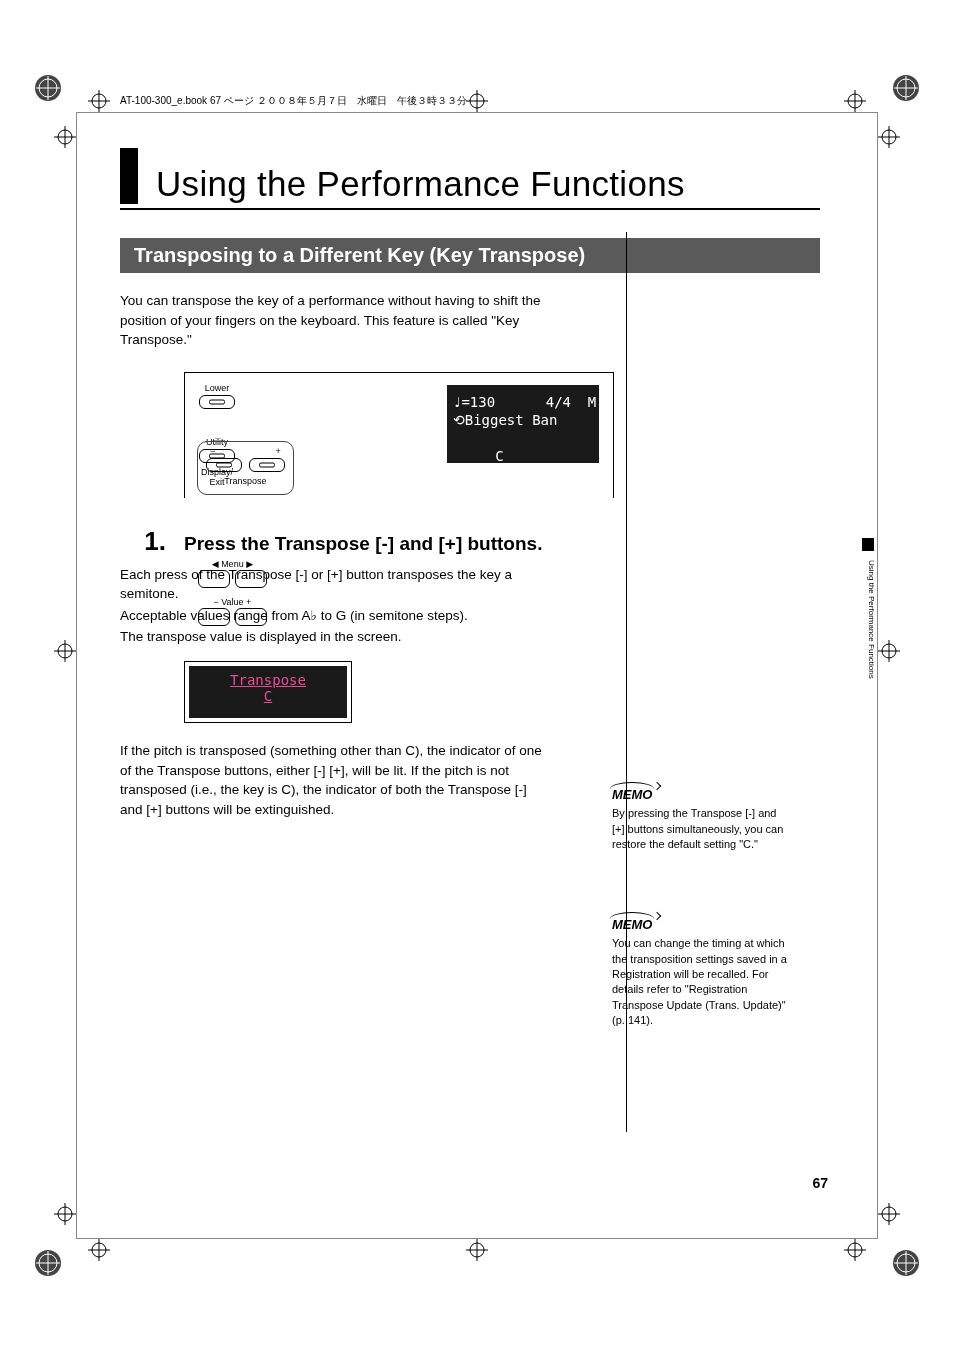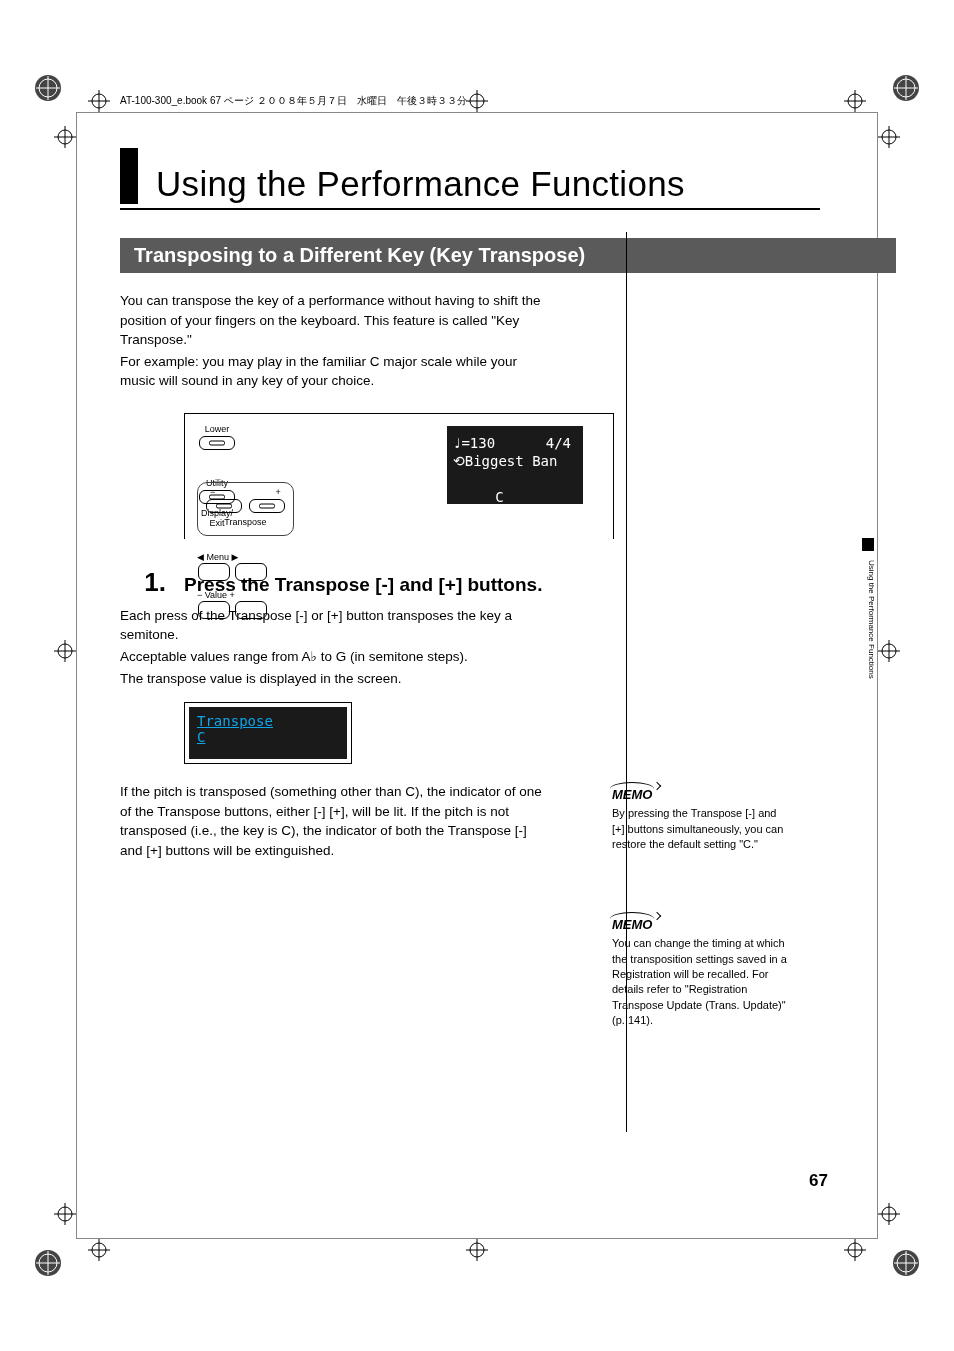--- a/index.html
+++ b/index.html
@@ -83,21 +83,21 @@
     letter-spacing: 0.3px;
   }
 
   .section-bar {
     background: #5a5a5a;
     color: #fff;
     font-weight: 600;
     font-size: 20px;
     padding: 6px 14px;
     margin-bottom: 18px;
-    width: 776px;
+    width: 700px;
   }
 
   .body-text {
     width: 430px;
     font-size: 13.5px;
     line-height: 1.45;
   }
   .body-text p { margin-bottom: 2px; }
 
   
@@ -152,21 +152,21 @@
     margin-top: 6px;
     display: inline-block;
   }
   .lcd-big {
     background: #1a1a1a;
     color: #fff;
     font-family: monospace;
     font-size: 14px;
     padding: 8px 6px;
     height: 78px;
-    width: 136px;
+    width: 152px;
     line-height: 1.3;
     white-space: pre;
   }
 
   .step-row {
     display: flex;
     align-items: baseline;
     margin: 28px 0 8px 0;
   }
   .step-num {
@@ -181,28 +181,28 @@
     font-weight: 700;
   }
 
   .lcd-small {
     margin: 14px 0 18px 64px;
     width: 168px;
     border: 1px solid #000;
   }
   .lcd-small-inner {
     background: #1a1a1a;
-    color: #0ea5e9;
+    color: #ec4899;
     font-family: monospace;
     font-size: 14px;
     padding: 6px 8px;
     margin: 4px;
     height: 52px;
     white-space: pre;
-    text-align: left;
+    text-align: center;
     text-decoration: underline;
   }
 
   
   .memo {
     position: absolute;
     left: 612px;
     width: 176px;
     font-size: 11px;
     line-height: 1.4;
@@ -256,21 +256,21 @@
     top: 232px;
     width: 0;
     height: 900px;
     border-left: 0.5px solid #000;
   }
 
   .page-num {
     position: absolute;
     right: 126px;
     bottom: 160px;
-    font-size: 17px;
+    font-size: 14px;
     font-weight: 700;
   }
 </style>
 </head>
 <body>
 
 <div class="reg-mark reg-outer-tl">
   <svg viewBox="0 0 28 28">
       <circle cx="14" cy="14" r="13" fill="#444"></circle>
       <circle cx="14" cy="14" r="9" fill="none" stroke="#fff" stroke-width="1"></circle>
@@ -372,37 +372,36 @@
 
   <div class="title-block">
     <div class="black-tab"></div>
     <h1>Using the Performance Functions</h1>
   </div>
 
   <div class="section-bar">Transposing to a Different Key (Key Transpose)</div>
 
   <div class="body-text">
     <p>You can transpose the key of a performance without having to shift the position of your fingers on the keyboard. This feature is called "Key Transpose."</p>
-    <p>For example: you may play in the familiar C major scale while your music will sound in any key of your choice.</p>
   </div>
 
   <div class="panel-figure">
     <div class="panel-left">
       <div style="display:flex; gap:24px; justify-content:flex-start; align-items:flex-start;flex-direction:column;">
         <div style="text-align:center;">
           <div class="label-sm">Lower</div>
           <span class="btn-pill"></span>
         </div>
         <div style="text-align:center;">
           <div class="label-sm">Utility</div>
           <span class="btn-pill"></span>
           <div class="label-sm" style="white-space:pre-line;">Display/
 Exit</div>
         </div>
-        <div style="text-align:left;">
+        <div style="text-align:center;margin-top:48px;">
           <div class="label-sm">◀ Menu ▶</div>
           <span class="btn-round"></span>
           <span class="btn-round"></span>
           <div class="label-sm" style="margin-top:6px;">−  Value  +</div>
           <span class="btn-round"></span>
           <span class="btn-round"></span>
         </div>
       </div>
       <div class="transpose-group" style="position:absolute; left:12px; top:62px;">
         <div style="display:flex; justify-content:space-between; font-size:9px; padding:0 6px;">

